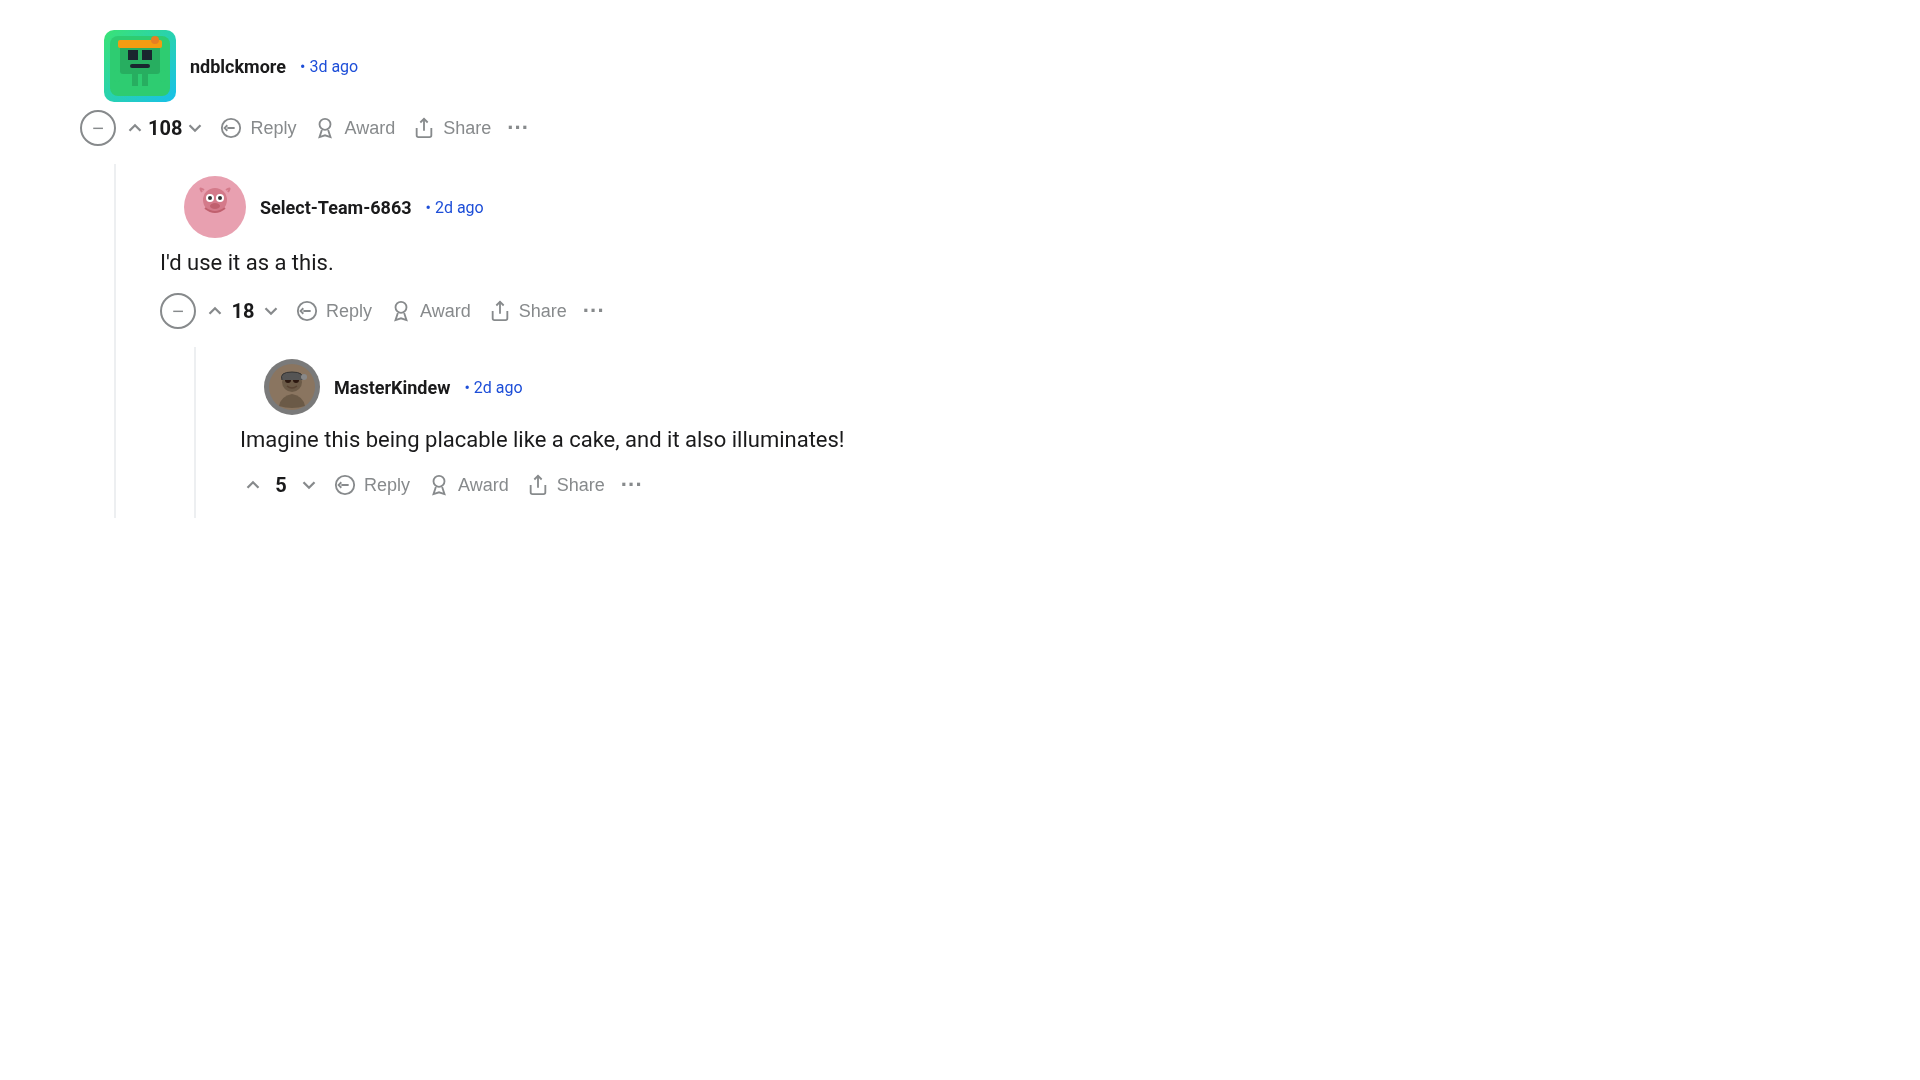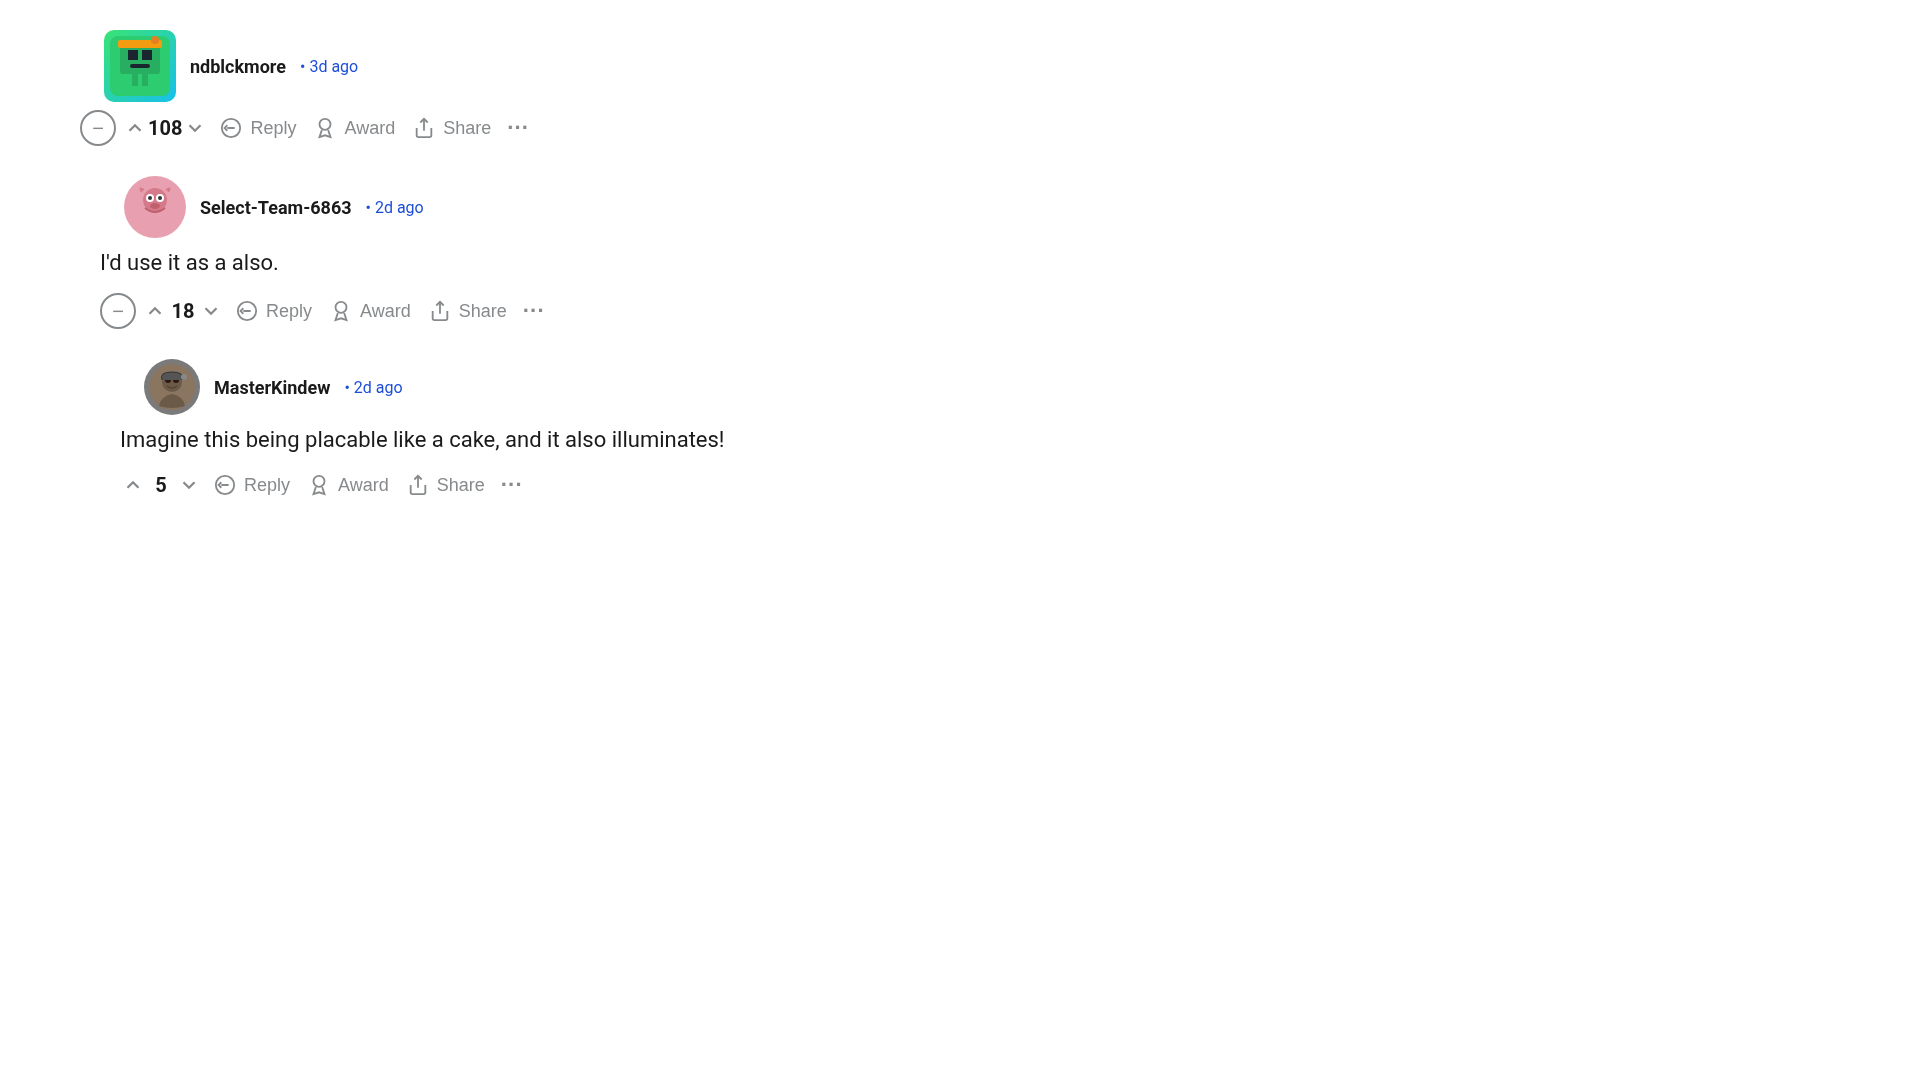--- a/index.html
+++ b/index.html
@@ -97,21 +97,21 @@
       padding: 0 4px;
     }
 
     .top-level {
       display: flex;
       flex-direction: column;
     }
 
     .thread-line-area {
       display: flex;
-      flex-direction: column;
+      flex-direction: row;
     }
 
     .thread-line {
       width: 2px;
       background: #edeff1;
       margin-left: 34px;
       margin-right: 24px;
       flex-shrink: 0;
     }
 
@@ -272,21 +272,21 @@
                   <path d="M15 26 Q25 34 35 26" stroke="#c0606e" stroke-width="2" fill="none"></path>
                   <path d="M12 10 Q8 4 14 8" stroke="#d47a8a" stroke-width="2" fill="none"></path>
                   <path d="M38 10 Q42 4 36 8" stroke="#d47a8a" stroke-width="2" fill="none"></path>
                 </svg>
               </div>
               <span class="username">Select-Team-6863</span>
               <span class="timestamp">• <span>2d ago</span></span>
             </div>
 
             <div class="indent-block">
-              <p class="comment-body">I'd use it as a also.</p>
+              <p class="comment-body">I'd use it as a this.</p>
 
               <div class="actions-row">
                 <button class="collapse-btn">
                   <span>−</span>
                 </button>
                 <div class="vote-section">
                   <button class="vote-btn">
                     <svg width="22" height="22" viewBox="0 0 24 24" fill="none" stroke="#878a8c" stroke-width="2.5">
                       <polyline points="18 15 12 9 6 15"></polyline>
                     </svg>

